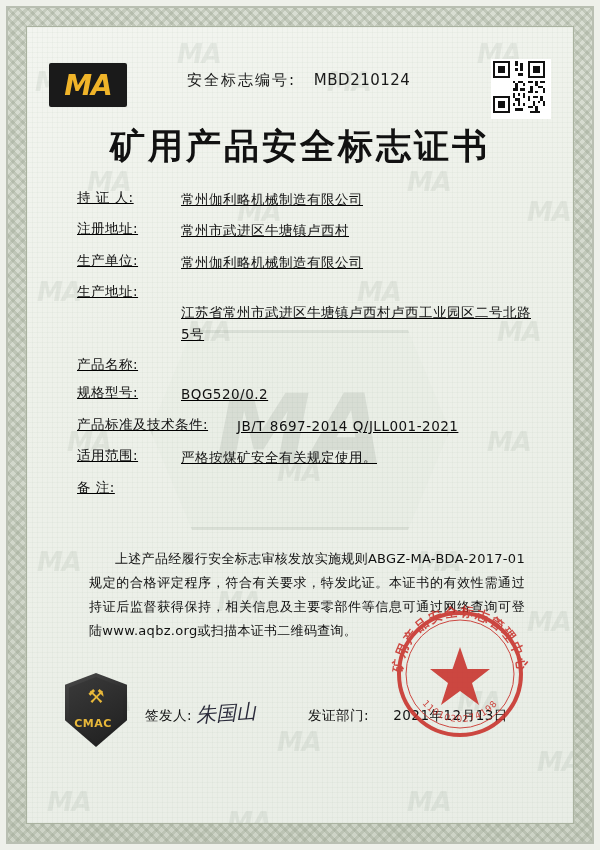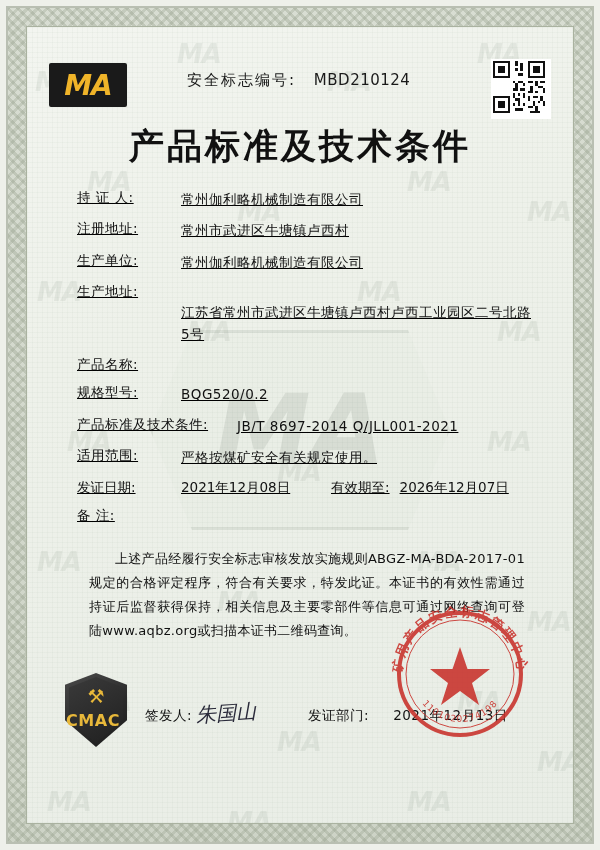--- a/index.html
+++ b/index.html
@@ -270,21 +270,21 @@
     text-align: center;
     font-size: 19px;
     color: #e8b83a;
     line-height: 1;
   }
   .cmac .cmac-text {
     position: absolute;
     left: 0; right: 6px;
     bottom: 17px;
     text-align: center;
-    font-size: 16px;
+    font-size: 11px;
     font-weight: bold;
     color: #e8b83a;
     letter-spacing: 0.5px;
   }
 
   
   .sign-row {
     position: absolute;
     left: 118px;
     right: 40px;
@@ -429,21 +429,21 @@
             <rect x="18" y="16" width="1" height="1"></rect>
               <rect x="20" y="16" width="1" height="2"></rect>
             <rect x="14" y="18" width="2" height="1"></rect>
               <rect x="17" y="18" width="1" height="2"></rect>
             <rect x="15" y="20" width="4" height="1"></rect>
           </g>
         </svg>
       </div>
     </div>
 
-    <div class="title">产品标准及技术条件</div>
+    <div class="title">矿用产品安全标志证书</div>
 
     <div class="fields">
 
       <div class="field">
         <div class="flabel">持 证 人:</div>
         <div class="fvalue">常州伽利略机械制造有限公司</div>
       </div>
 
       <div class="field">
         <div class="flabel">注册地址:</div>
@@ -472,26 +472,20 @@
       <div class="field">
         <div class="flabel" style="width:160px;flex:0 0 160px;">产品标准及技术条件:</div>
         <div class="fvalue mono">JB/T 8697-2014    Q/JLL001-2021</div>
       </div>
 
       <div class="field">
         <div class="flabel">适用范围:</div>
         <div class="fvalue">严格按煤矿安全有关规定使用。</div>
       </div>
 
-      <div class="date-row">
-        <div class="flabel">发证日期:</div>
-        <div class="d1">2021年12月08日</div>
-        <div class="vlabel2">有效期至:</div>
-        <div>2026年12月07日</div>
-      </div>
 
       <div class="field">
         <div class="flabel">备    注:</div>
         <div class="fvalue"></div>
       </div>
 
     </div>
 
     <div class="statement">上述产品经履行安全标志审核发放实施规则ABGZ-MA-BDA-2017-01规定的合格评定程序，符合有关要求，特发此证。本证书的有效性需通过持证后监督获得保持，相关信息及主要零部件等信息可通过网络查询可登陆www.aqbz.org或扫描本证书二维码查询。</div>
 

